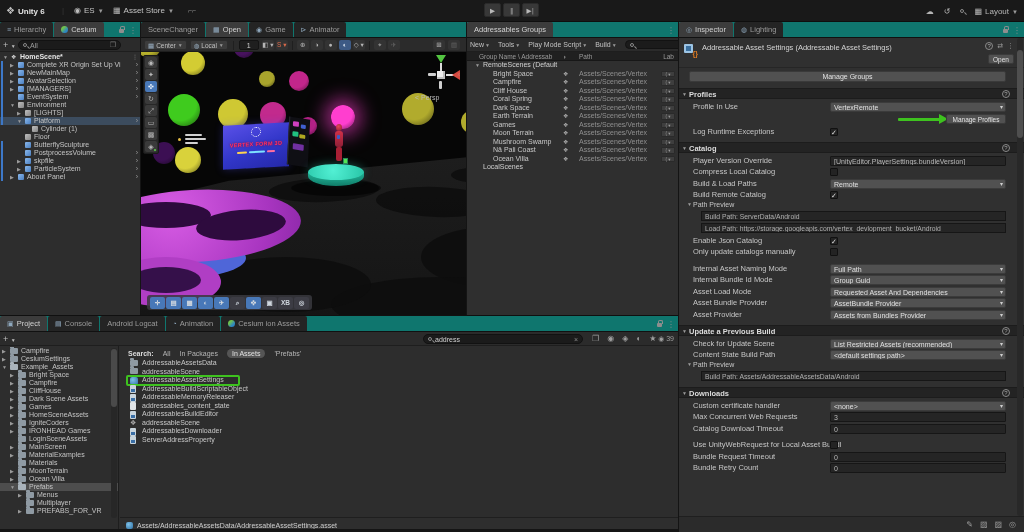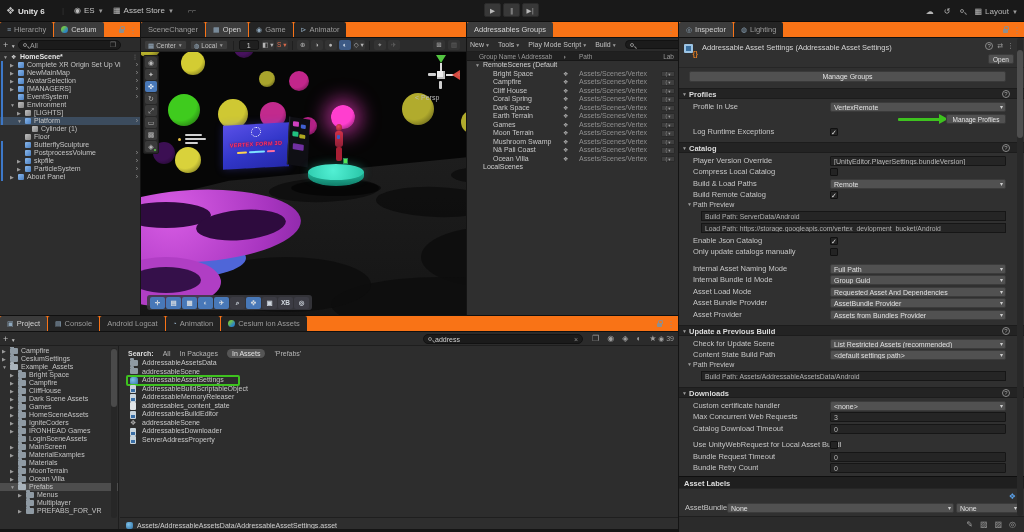--- a/index.html
+++ b/index.html
@@ -8,21 +8,21 @@
 .abs{position:absolute}
 
 #menubar{left:0;top:0;width:1024px;height:22px;background:#191919;border-bottom:1px solid #0e0e0e;font-size:8px}
 #menubar .mbl{position:absolute;top:0;height:22px;line-height:22px}
 .mb-ico{color:#bdbdbd;font-size:8px;margin-right:3px}
 .mb-caret{color:#9a9a9a;font-size:6px;margin-left:3px}
 #play-controls{left:484px;top:3px;display:flex;gap:2px}
 .pcbtn{width:17px;height:14px;background:#383838;border:1px solid #2a2a2a;border-radius:2px;color:#b9b9b9;font-size:6.5px;text-align:center;line-height:13px}
 #mb-right{right:6px;top:0;height:22px;display:flex;align-items:center;gap:10px;font-size:8px;color:#b5b5b5}
 
-.tabbar{position:absolute;left:0;top:0;right:0;height:16px;background:#f97316;display:flex;align-items:flex-end;border-bottom:1px solid #111}
+.tabbar{position:absolute;left:0;top:0;right:0;height:16px;background:#0f766e;display:flex;align-items:flex-end;border-bottom:1px solid #111}
 .tab{height:15px;line-height:15px;padding:0 7px;font-size:7.5px;color:#9b9b9b;background:#242424;margin-right:1px;border-radius:2px 2px 0 0;white-space:nowrap;display:flex;align-items:center;gap:3px}
 .tab.active{background:#3c3c3c;color:#d2d2d2}
 .tab .tico{font-size:7px;color:#8fa8bd}
 .globe{display:inline-block;width:7px;height:7px;border-radius:50%;background:linear-gradient(135deg,#6fc24c 30%,#2e86c1 70%)}
 .bar-right{position:absolute;right:3px;top:4px;display:flex;gap:5px;align-items:center;color:#8e8e8e;font-size:8px}
 .lock{width:5px;height:4px;background:#8e8e8e;border-radius:1px;position:relative;display:inline-block}
 .lock::before{content:"";position:absolute;left:1px;top:-3px;width:3px;height:3px;border:1px solid #8e8e8e;border-bottom:none;border-radius:2px 2px 0 0}
 .mag{display:inline-block;width:4px;height:4px;border:1px solid #8a8a8a;border-radius:50%;position:relative;flex:none}
 .mag::after{content:"";position:absolute;left:3px;top:3px;width:3px;height:1px;background:#8a8a8a;transform:rotate(45deg)}
 .ptool{position:absolute;left:0;right:0;height:14px;background:#2b2b2b;border-bottom:1px solid #1e1e1e}
@@ -763,31 +763,20 @@
             <div class="fld">0</div>
           </div>
         </div>
         <div class="irow">
           <div class="ilab">Bundle Retry Count</div>
           <div class="ictrl">
             <div class="fld">0</div>
           </div>
         </div>
       </div>
-    <div id="asset-labels">
-      <div id="al-bar">
-          <span>Asset Labels</span>
-        </div>
-      <span id="al-tag">❖</span>
-      <div id="al-row">
-        <span class="ilab">AssetBundle</span>
-        <div class="dd" id="al-dd1"><span>None</span></div>
-        <div class="dd" id="al-dd2"><span>None</span></div>
-      </div>
-    </div>
     <div id="insp-footer">
         <span>✎</span>
         <span>▨</span>
         <span>▨</span>
         <span>◎</span>
       </div>
     <div id="insp-scroll"></div>
     <div id="insp-thumb"></div>
   </div>
 

